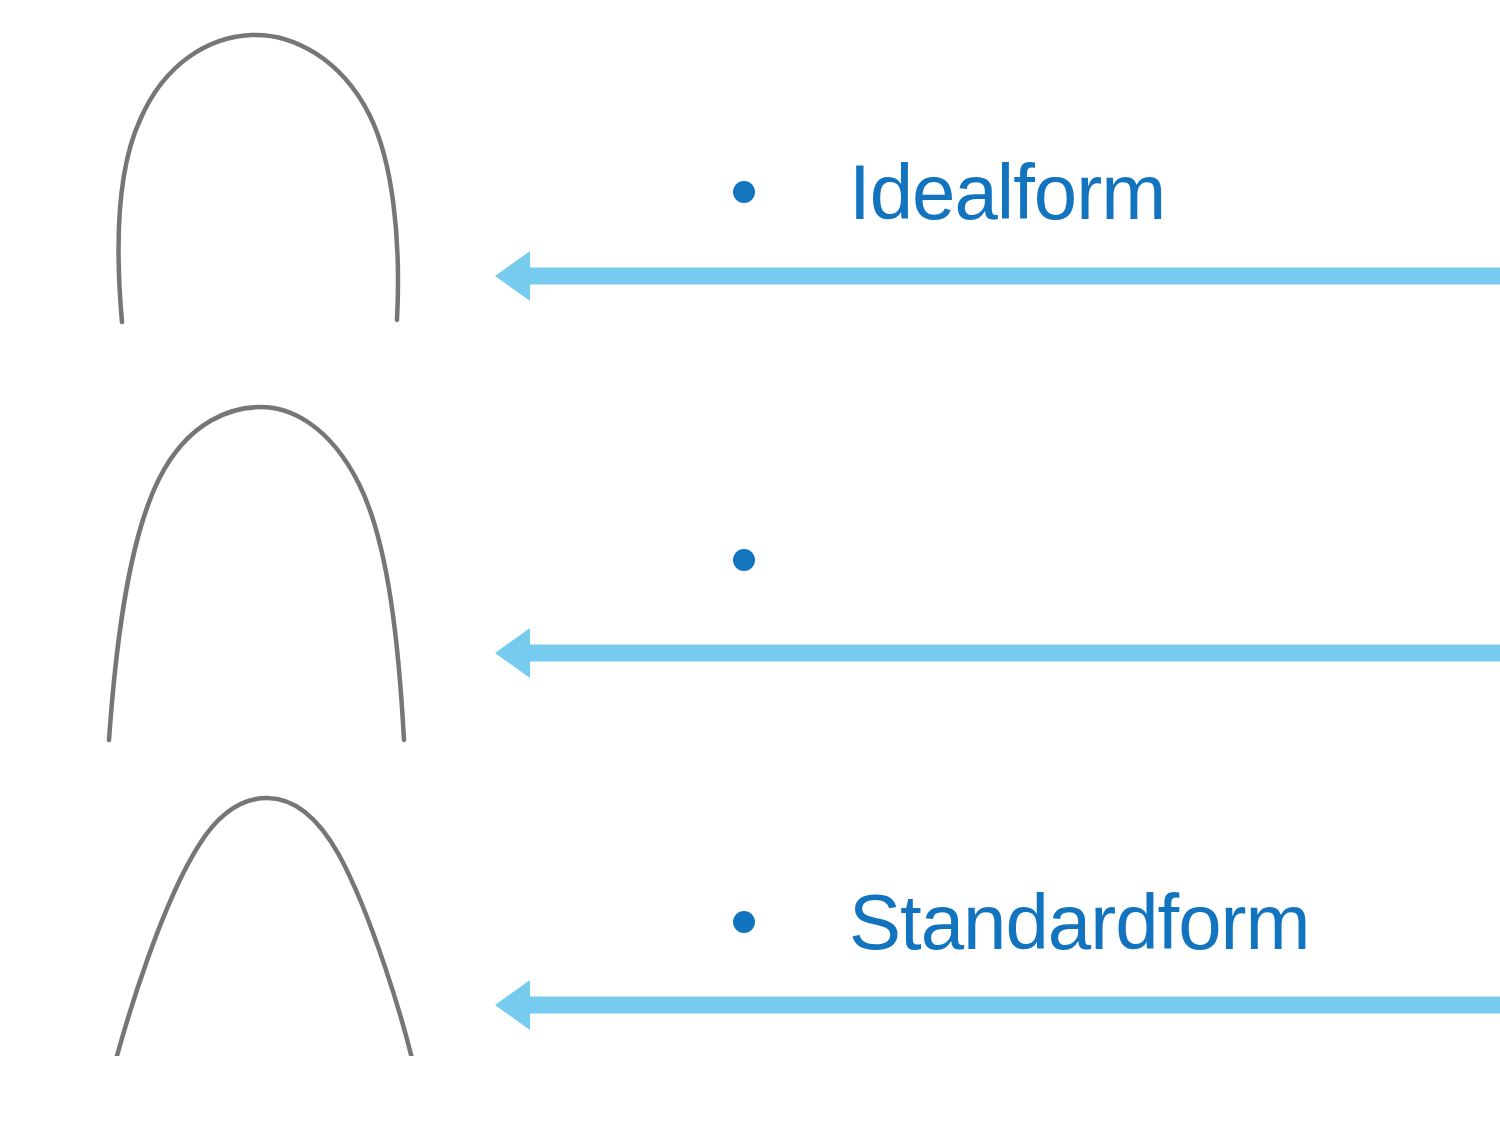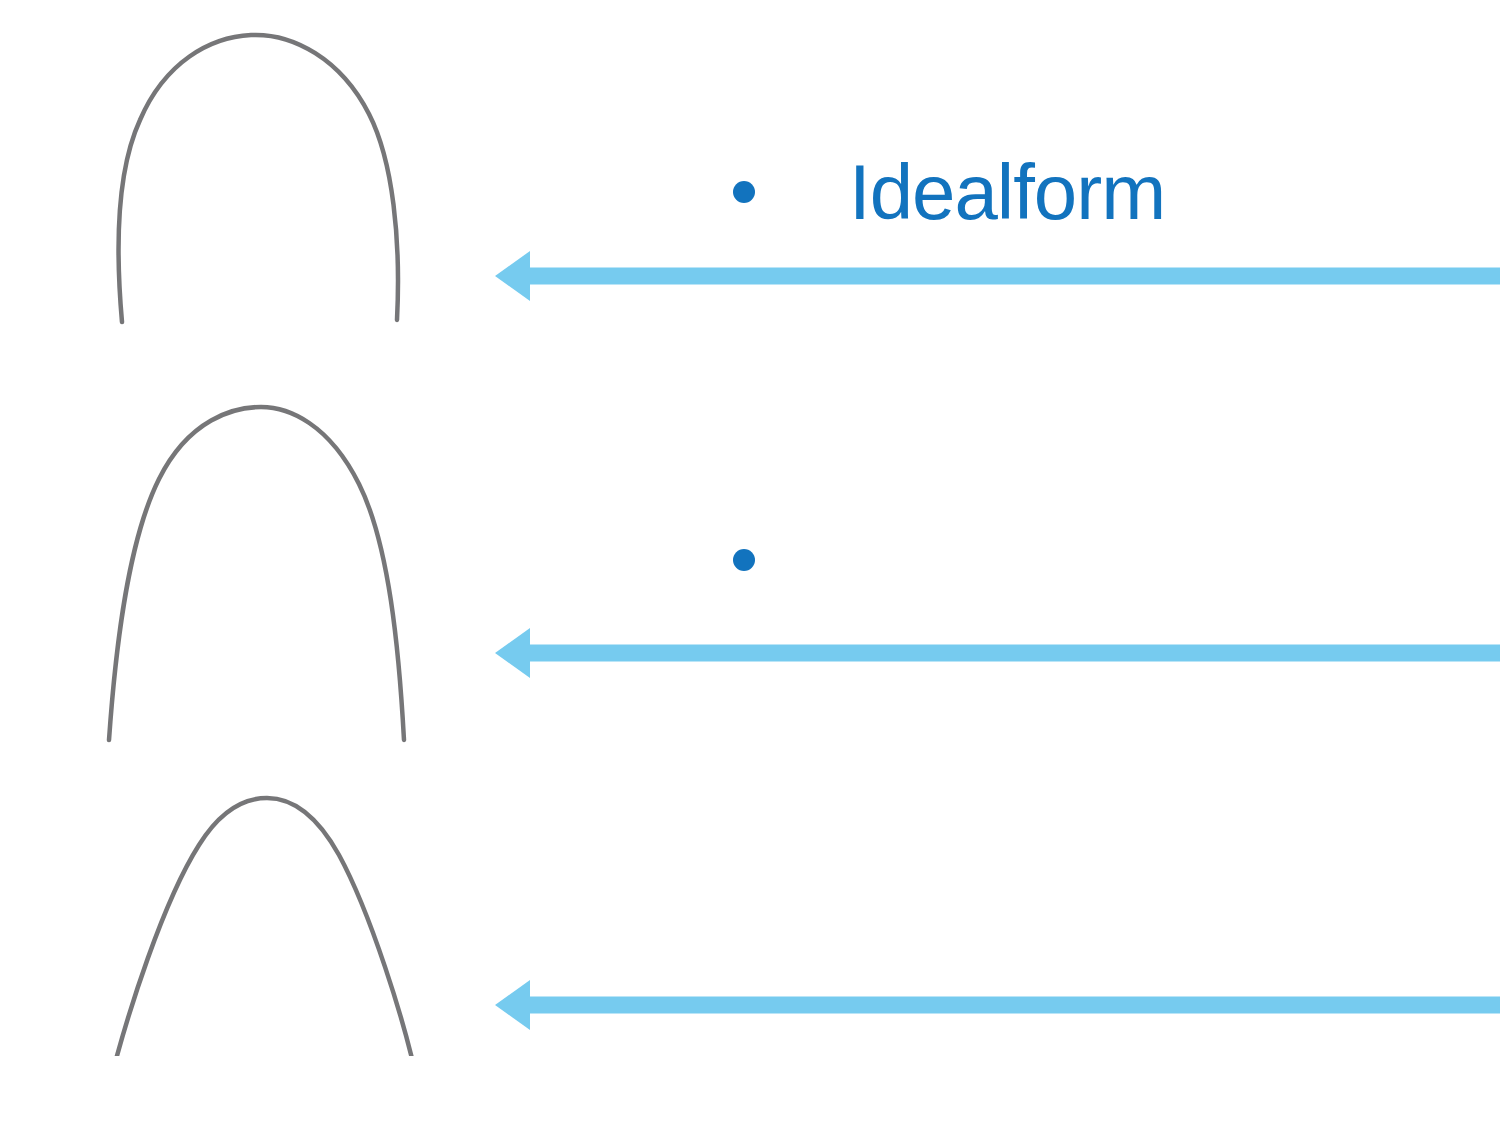--- a/index.html
+++ b/index.html
@@ -97,19 +97,23 @@
 
   <div class="label-row label-row-2">
     <span class="bullet"></span>
   </div>
 
   <svg class="arrow-svg arrow-2" viewBox="0 0 1005 56" preserveAspectRatio="none" aria-label="left arrow">
     <polygon class="arrow-shape" points="0,28 35,3 35,53"></polygon>
     <rect class="arrow-shape" x="30" y="19.5" width="975" height="17"></rect>
   </svg>
 
+  <div class="label-row label-row-3">
+    <span class="bullet"></span>
+    <span class="label-text">Standardform</span>
+  </div>
 
   <svg class="arrow-svg arrow-3" viewBox="0 0 1005 56" preserveAspectRatio="none" aria-label="left arrow">
     <polygon class="arrow-shape" points="0,28 35,3 35,53"></polygon>
     <rect class="arrow-shape" x="30" y="19.5" width="975" height="17"></rect>
   </svg>
 
 </div>
 
 </body></html>

